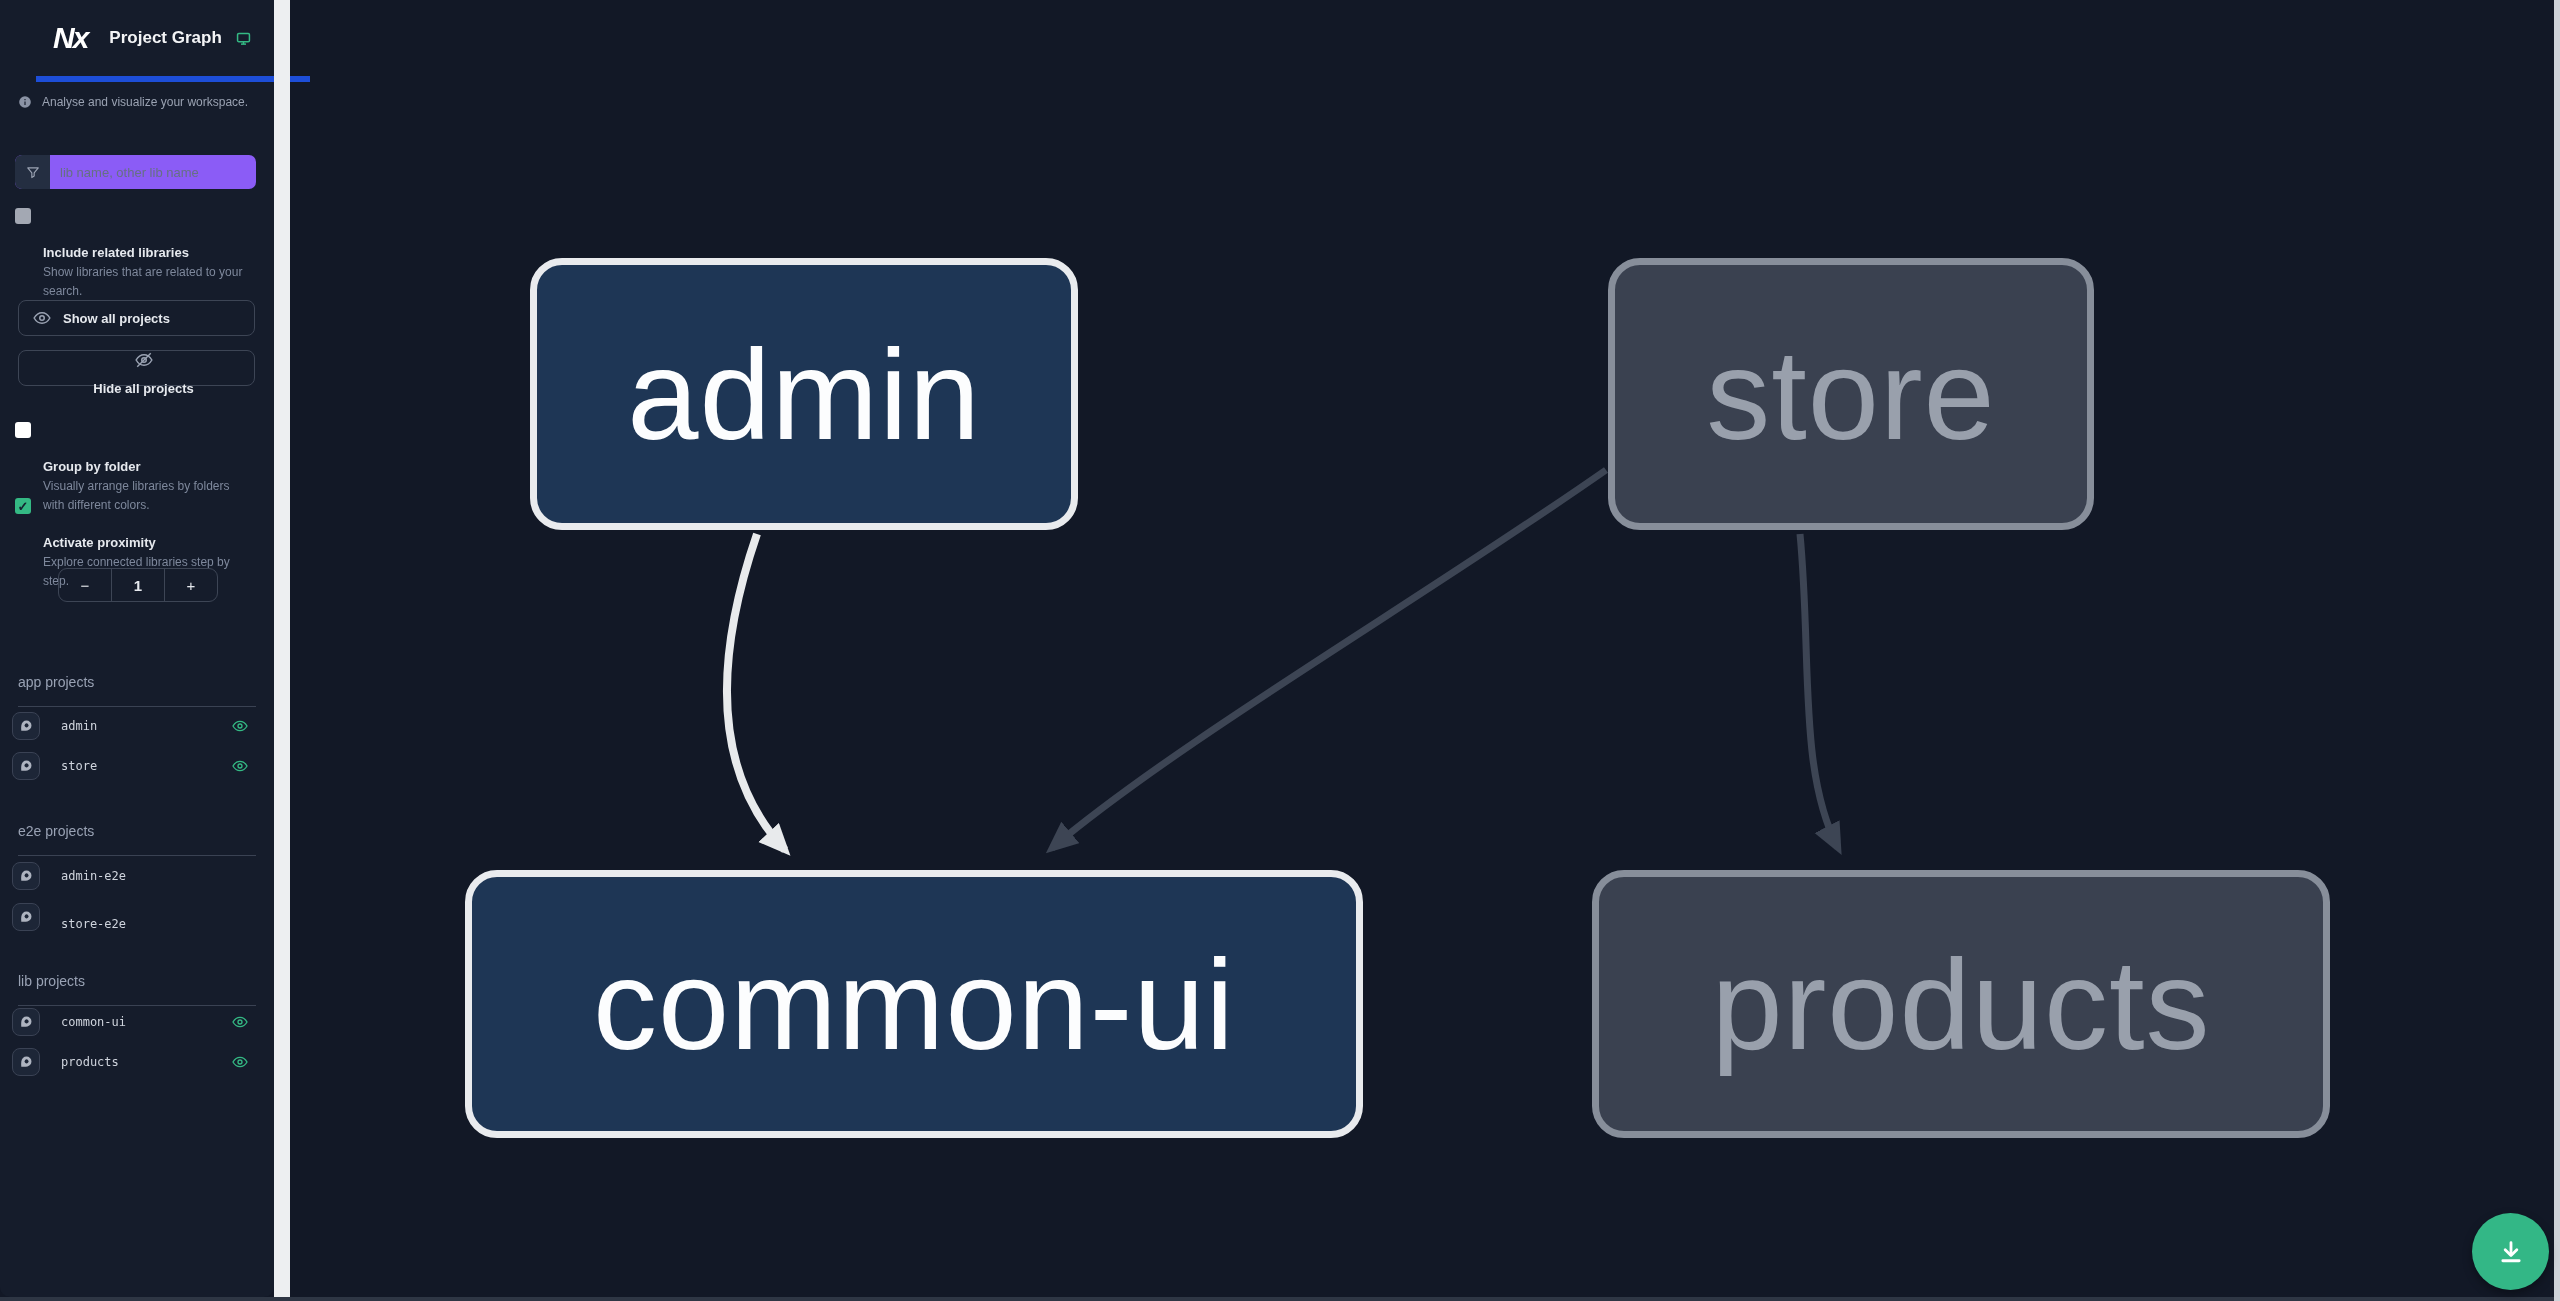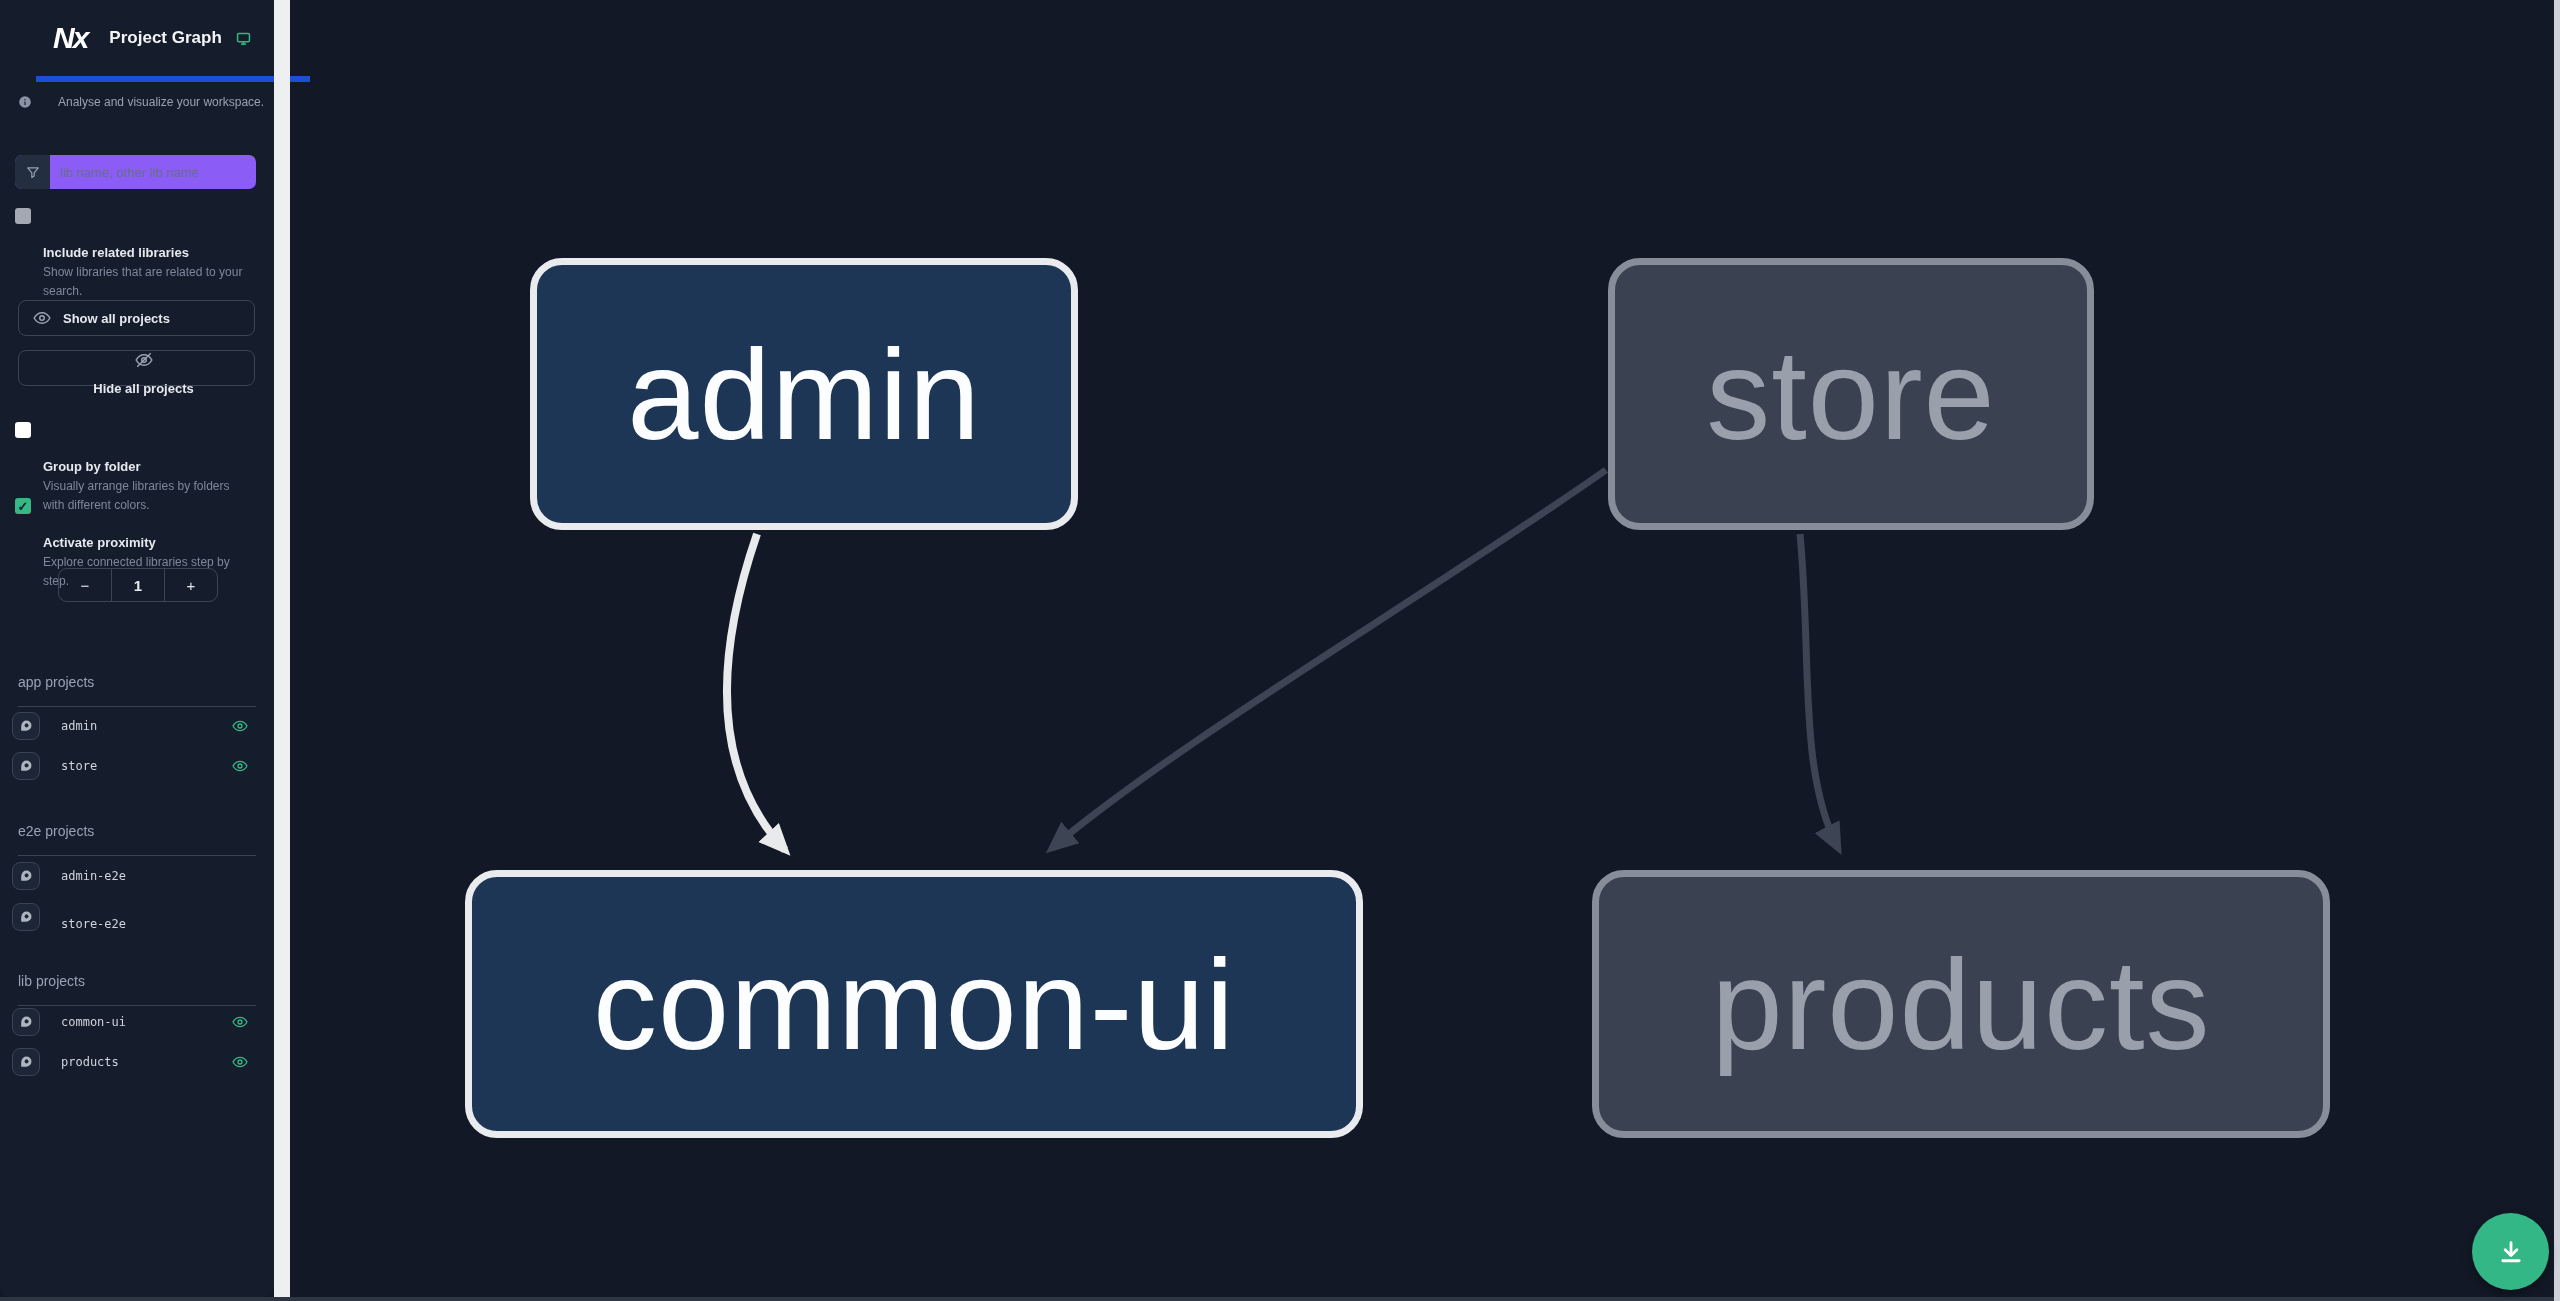--- a/index.html
+++ b/index.html
@@ -10,21 +10,21 @@
   
   #sidebar { position:absolute; left:0; top:0; width:274px; height:1297px;
              background:#151c2b; border-radius:0 0 10px 10px; z-index:5; }
   #sb-header { position:absolute; left:0; top:0; width:274px; height:82px;
                border-bottom:6px solid #1d4ed8; display:flex; align-items:center;margin-left:36px; }
   .logo-text { font-size:30px; font-weight:800; color:#ffffff; letter-spacing:-2px;
                margin-left:17px; font-style:italic; }
   .app-title { font-size:17px; font-weight:700; color:#f3f4f6; margin-left:22px; }
   .monitor-ic { margin-left:14px; color:#34b984; display:flex; }
 
-  .tagline-row { position:absolute; left:18px; top:95px; display:flex; align-items:flex-end; gap:26px; }
+  .tagline-row { position:absolute; left:18px; top:95px; display:flex; align-items:flex-end; gap:10px; }
   .tagline-row svg { color:#8b93a5; }
   .tagline { font-size:12px; color:#9aa2b2; }
 
   .searchbar { position:absolute; left:15px; top:155px; width:241px; height:34px;
                display:flex; border-radius:7px; overflow:hidden; background:#8b5cf6; }
   .search-icbox { width:35px; background:#242e41; display:flex; align-items:center;
                   justify-content:center; color:#9aa2b2; flex:none; }
   .searchbar input { flex:1; background:transparent; border:none; outline:none;
                      color:#d6dae2; font-size:13px; padding:0 10px;
                      font-family:"Liberation Sans", sans-serif; }

